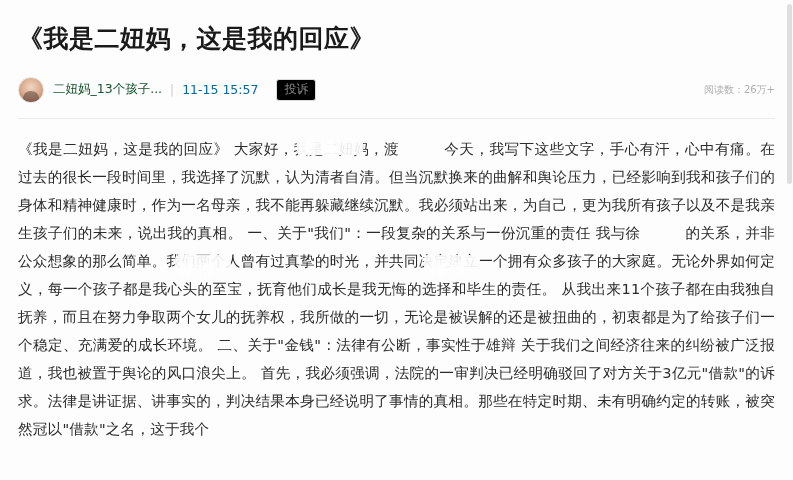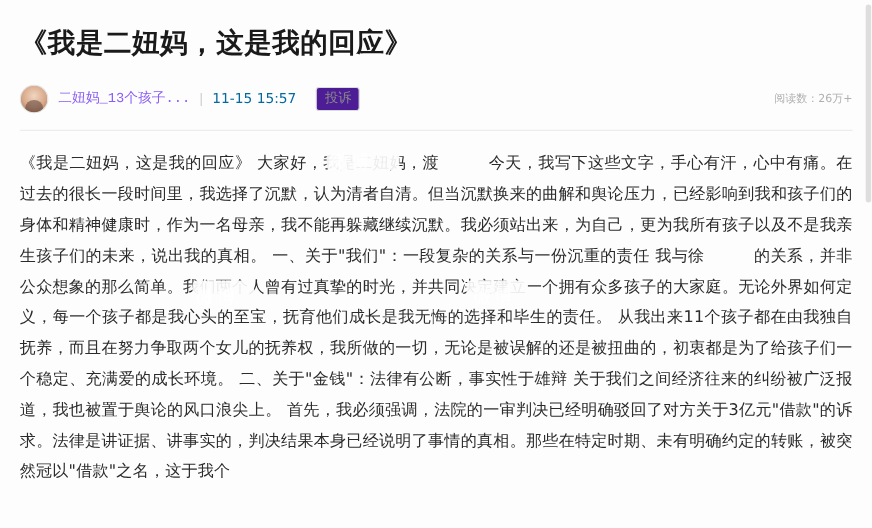--- a/index.html
+++ b/index.html
@@ -53,45 +53,44 @@
     position: absolute;
     left: 4px;
     top: 13px;
     width: 16px;
     height: 14px;
     border-radius: 50% 50% 45% 45%;
     background: rgba(60, 40, 35, 0.45);
   }
   .author {
     font-size: 12.5px;
-    color: #8b5cf6;
+    color: #14532d;
     margin-left: 9px;
     max-width: 130px;
     white-space: nowrap;
     overflow: hidden;
     text-overflow: ellipsis;
-    font-family: Liberation Mono, monospace;
   }
   .divider-dot {
     color: #cccccc;
     font-size: 12px;
     margin: 0 8px;
   }
   .timestamp {
     font-size: 12.5px;
     color: #0369a1;
   }
   .report-btn {
     font-size: 12px;
     color: #8a8a8a;
     border: 1px solid #dcdcdc;
     border-radius: 3px;
     padding: 2px 7px;
     margin-left: 18px;
-    background: #4c1d95;
+    background: #000000;
     line-height: 1.3;
     cursor: pointer;
   }
   .read-count {
     margin-left: auto;
     font-size: 10px;
     color: #b0b0b0;
   }
   .rule {
     margin-top: 14px;

